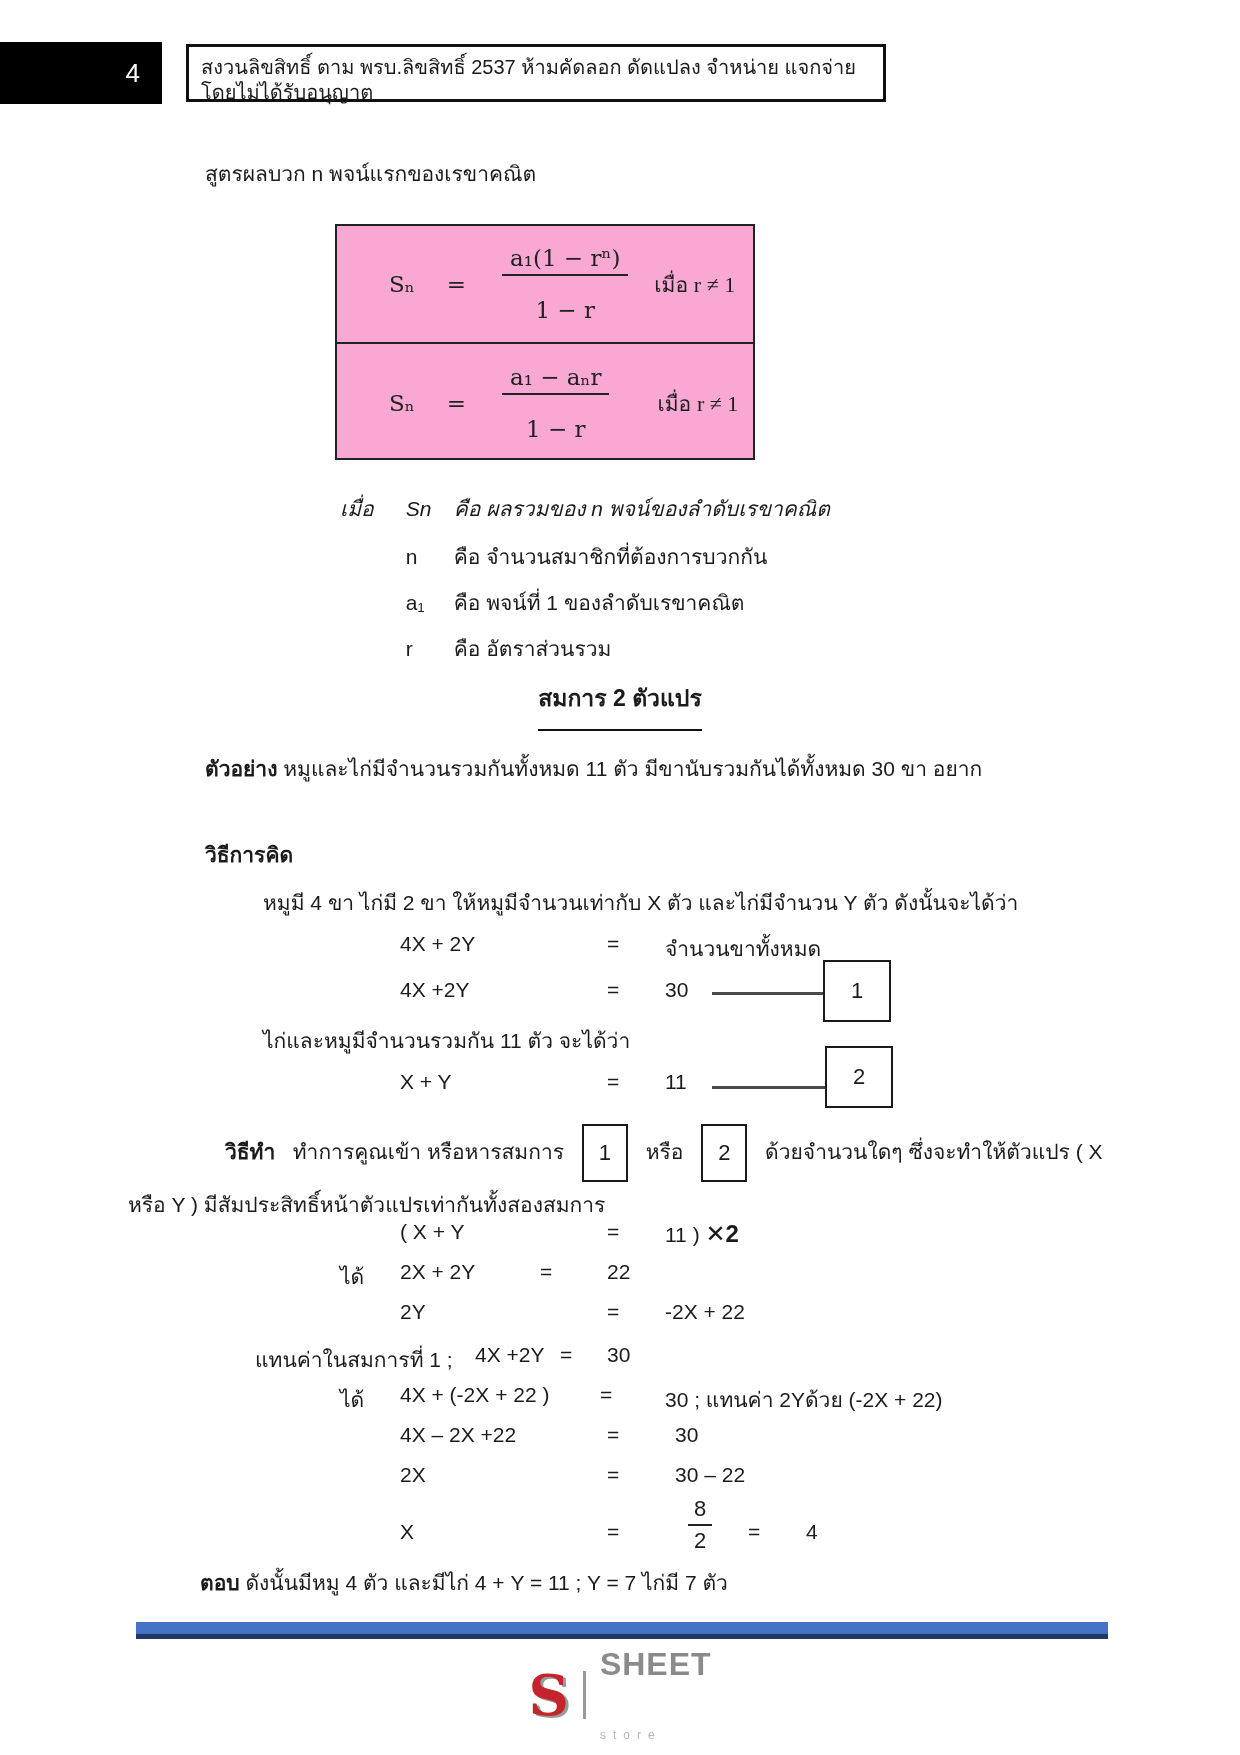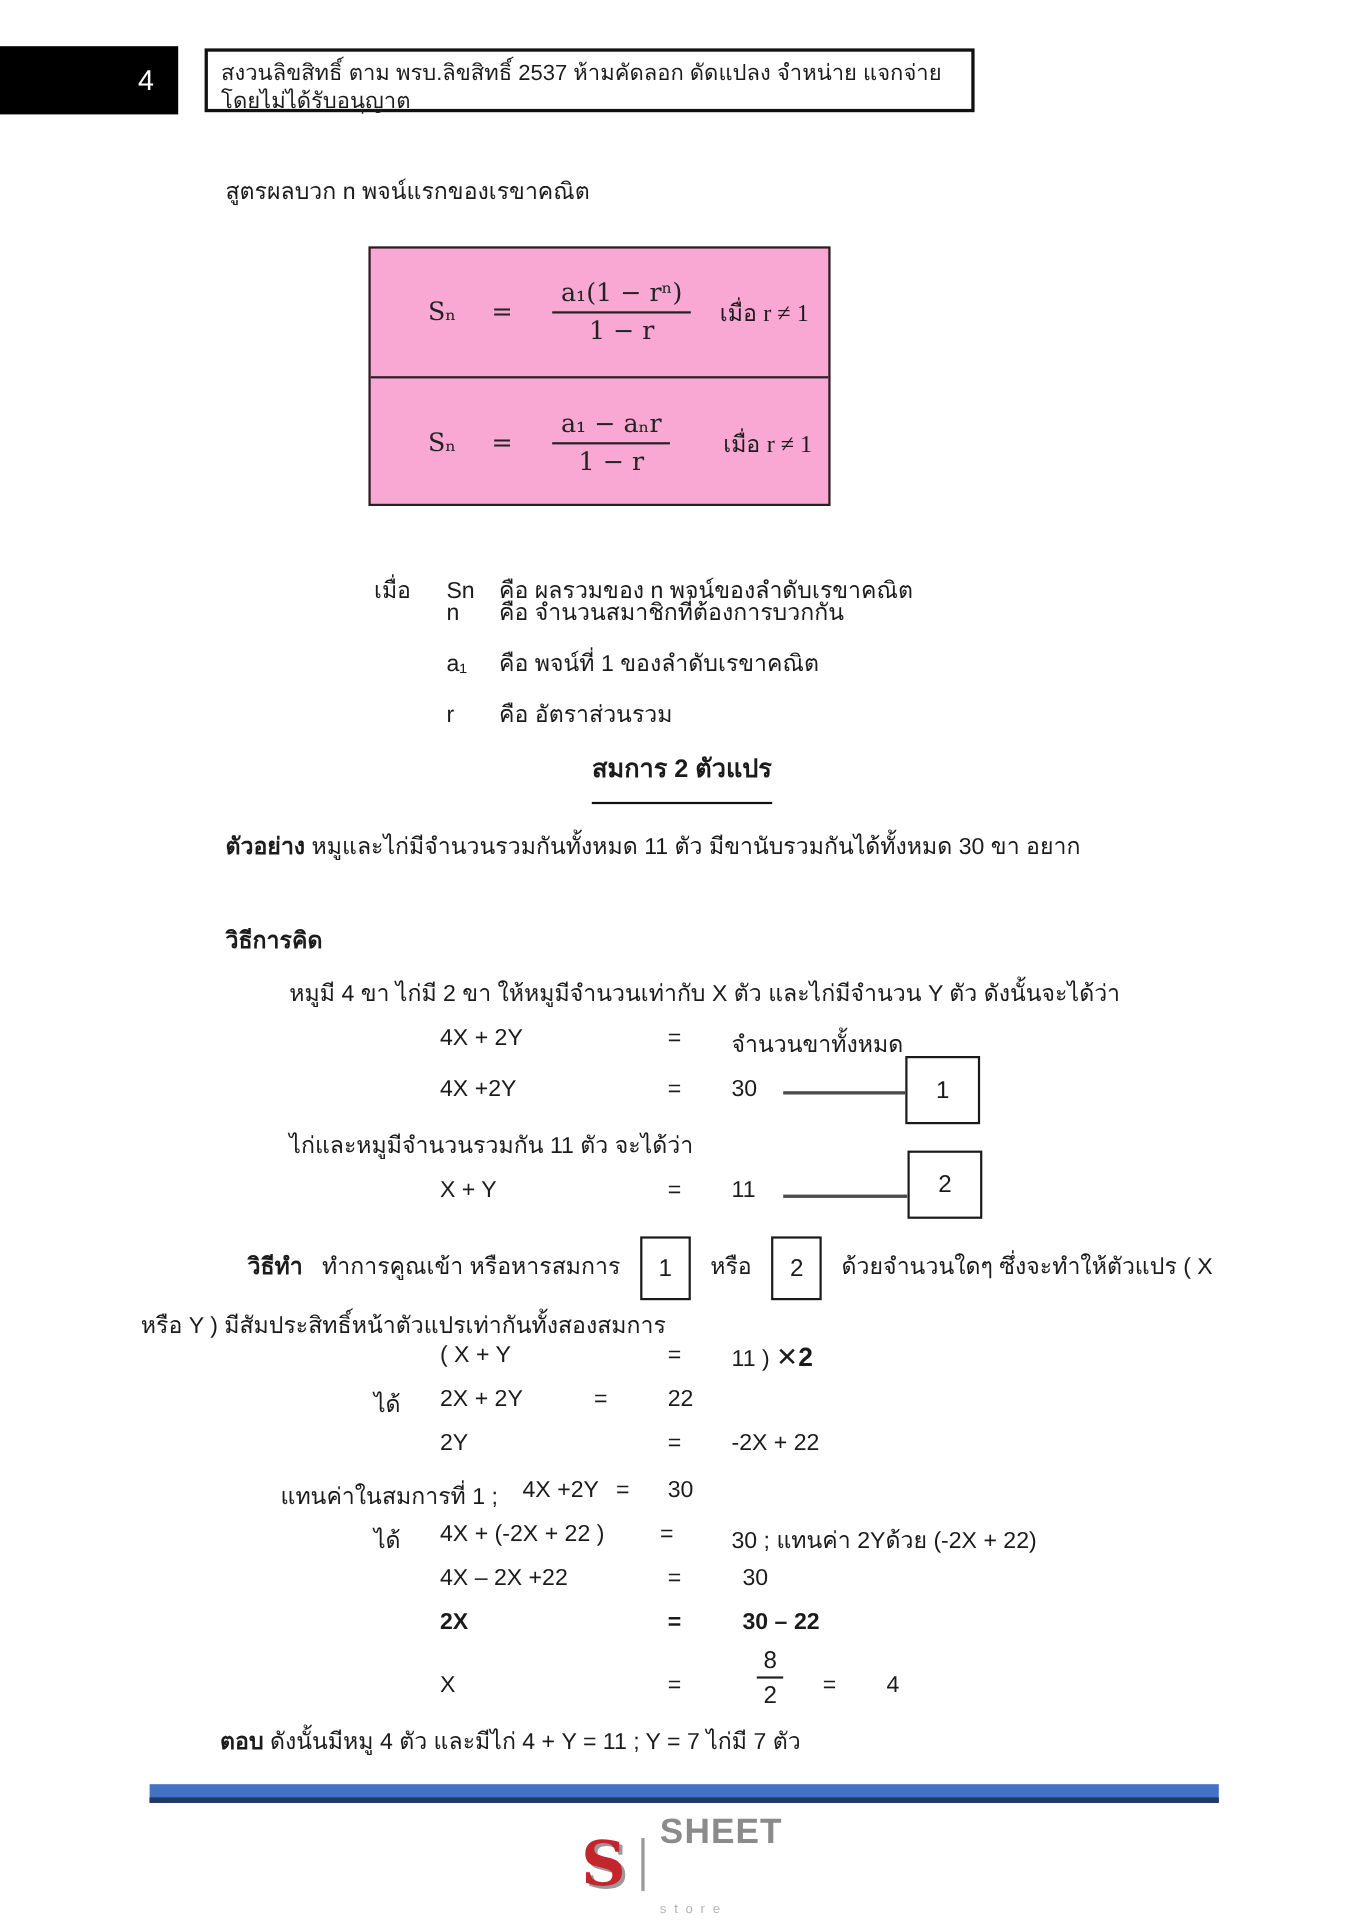--- a/index.html
+++ b/index.html
@@ -17,21 +17,21 @@
   .copyright-box span{font-size:20px;line-height:1.25;}
   
   .formula-box{left:335px;top:224px;width:420px;height:236px;border:2px solid #222;box-sizing:border-box;background:#f9a8d4;}
   .fcell{display:flex;align-items:center;box-sizing:border-box;padding-left:52px;height:118px;}
   .fcell.first{border-bottom:2px solid #222;}
   .fmath{font-family:"DejaVu Serif","Liberation Serif",serif;font-size:23px;color:#222;}
   .f-lhs{margin-right:32px;}
   .f-eq{margin-right:36px;}
   .frac{display:inline-block;text-align:center;vertical-align:middle;}
   .frac .num{display:block;padding:0 8px 3px 8px;border-bottom:2px solid #222;}
-  .frac .den{display:block;padding-top:3px;}
+  .frac .den{display:block;padding-top:21px;}
   .f-cond{margin-left:26px;font-size:21px;white-space:nowrap;}
   .f-cond .cm{font-family:Liberation Serif, serif;font-size:22px;}
   .fcell.second .f-cond{margin-left:48px;}
   
   .defrow{left:340px;font-size:21px;white-space:nowrap;}
   .defrow .pref{display:inline-block;width:60px;}
   .defrow .sym{display:inline-block;width:42px;}
   
   .section-heading{left:0;top:680px;width:1240px;text-align:center;font-size:23px;font-weight:bold;}
   .section-heading span{border-bottom:2px solid #111;padding-bottom:18px;}
@@ -91,21 +91,21 @@
         <span class="num">a₁ − aₙr</span>
         <span class="den">1 − r</span>
       </span>
       <span class="f-cond">
         <span>เมื่อ</span>
         <span class="cm">r ≠ 1</span>
       </span>
     </div>
   </div>
 
-  <div class="abs defrow" style="top:520px;">
+  <div class="abs defrow" style="top:492px;font-style:italic;">
     <span class="pref">เมื่อ</span>
     <span class="sym">Sn</span>
     <span>คือ ผลรวมของ n พจน์ของลำดับเรขาคณิต</span>
   </div>
   <div class="abs defrow" style="top:540px;">
     <span class="pref"></span>
     <span class="sym">n</span>
     <span>คือ จำนวนสมาชิกที่ต้องการบวกกัน</span>
   </div>
   <div class="abs defrow" style="top:586px;">
@@ -209,21 +209,21 @@
     <span style="position:absolute;left:600px;">=</span>
     <span class="c-rhs">30 ; แทนค่า 2Yด้วย (-2X + 22)</span>
   </div>
 
   <div class="abs eqrow t" style="top:1423px;">
     <span class="c-lhs">4X – 2X +22</span>
     <span class="c-eq">=</span>
     <span style="position:absolute;left:675px;">30</span>
   </div>
 
-  <div class="abs eqrow t" style="top:1463px;font-weight:bold;">
+  <div class="abs eqrow t" style="top:1463px;">
     <span class="c-lhs">2X</span>
     <span class="c-eq">=</span>
     <span style="position:absolute;left:675px;">30 – 22</span>
   </div>
 
   <div class="abs eqrow t" style="top:1520px;height:60px;">
     <span class="c-lhs">X</span>
     <span class="c-eq">=</span>
     <span class="minifrac" style="position:absolute;left:688px;top:-24px;">
       <span class="num">8</span>

